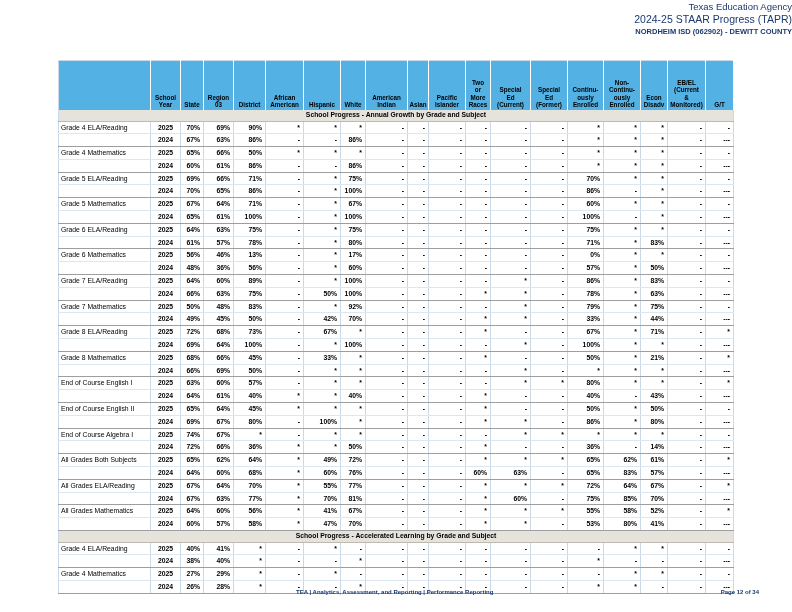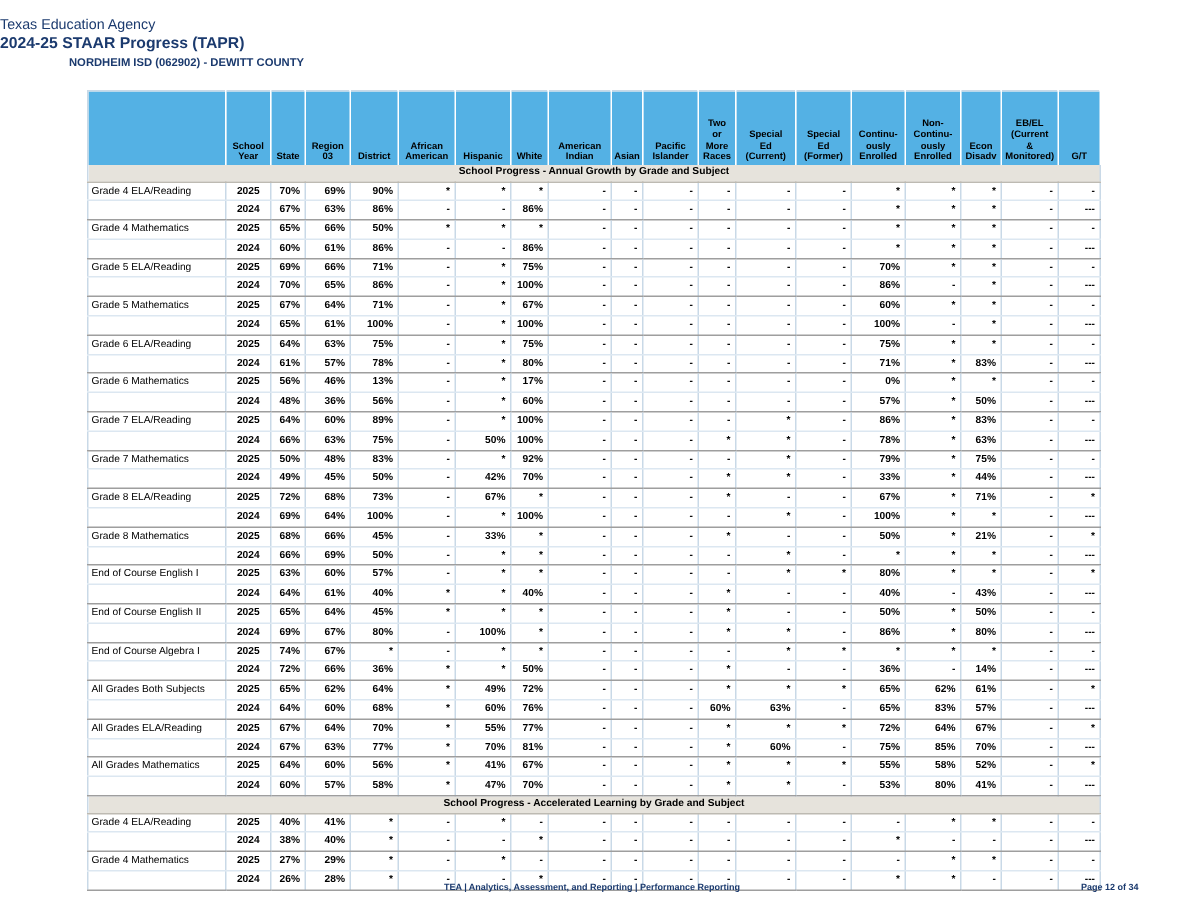--- a/index.html
+++ b/index.html
@@ -1,20 +1,20 @@
 <!DOCTYPE html>
 <html><head>
 <meta charset="utf-8">
 <style>
   html,body{margin:0;padding:0;background:#fff;}
   .page{position:relative;width:792px;height:612px;background:#ffffff;overflow:hidden;
         font-family:"Liberation Sans",sans-serif;}
-  .titles{position:absolute;top:11px;left:0;width:100%;text-align:left;color:#1B3A6E;}
+  .titles{position:absolute;top:1px;left:0;width:100%;text-align:right;color:#1B3A6E;}
   .t1{font-size:9.5px;}
-  .t2{font-size:10.5px;font-weight:bold;margin-top:1px;}
+  .t2{font-size:10.5px;font-weight:normal;margin-top:1px;}
   .t3{font-size:7.5px;font-weight:bold;margin-top:2px;margin-left:46px;}
   table.report{position:absolute;left:58px;top:60px;width:675px;border-collapse:collapse;
         table-layout:fixed;border:1px solid #C9D9E7;}
   table.report th{background:#54B1E4;vertical-align:bottom;text-align:center;
         font-size:6.3px;line-height:7.2px;font-weight:bold;color:#000;
         padding:1px 0 2px 0;white-space:pre-line;border-right:1px solid #ffffff;height:46px;}
   table.report td{font-size:6.8px;height:11.8px;line-height:11.8px;padding:0 3px 0 0;
         border-right:1px solid #C9D9E7;border-bottom:1px solid #DCE7F1;
         text-align:right;font-weight:bold;color:#000;overflow:hidden;white-space:nowrap;}
   table.report td.label-cell{text-align:left;font-weight:normal;padding:0 0 0 2px;}

